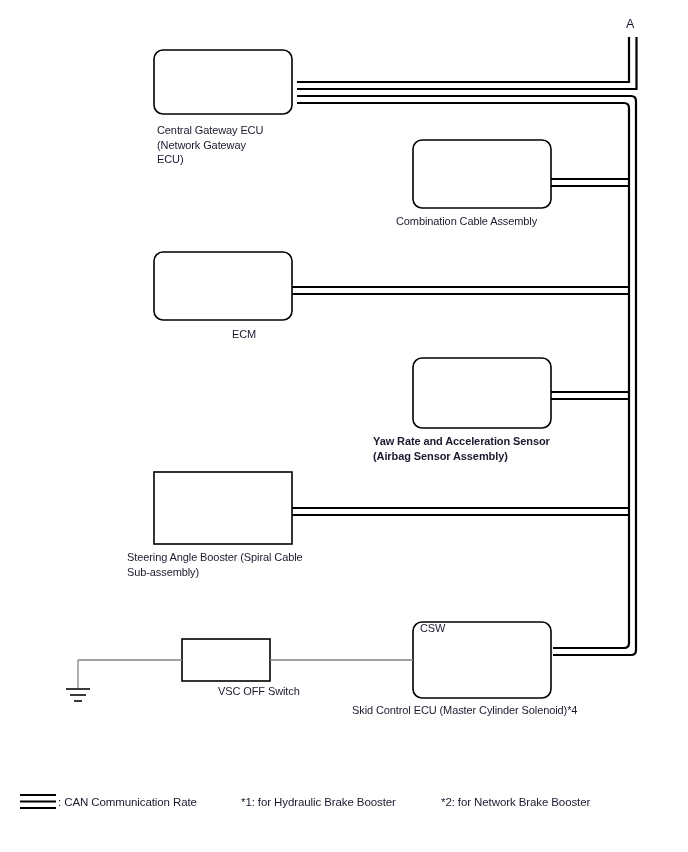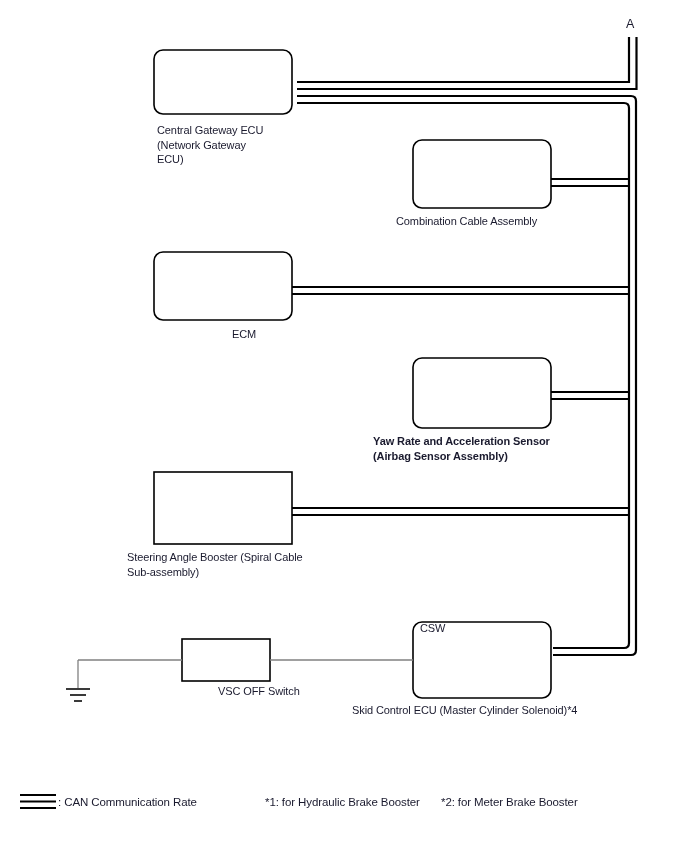--- a/index.html
+++ b/index.html
@@ -138,17 +138,17 @@
 
   <div class="lbl node-label" style="left:181px; top:684px;margin-left:37px;">VSC OFF Switch</div>
 
   <div class="lbl node-label" style="left:420px; top:621px;">CSW</div>
 
   <div class="lbl node-label" style="left:352px; top:703px;">Skid Control ECU (Master Cylinder Solenoid)*4</div>
 
 
   <div class="lbl legend-text" style="left:58px; top:795px;">: CAN Communication Rate</div>
 
-  <div class="lbl legend-text" style="left:241px; top:795px;margin-left:24px;">*1: for Hydraulic Brake Booster</div>
+  <div class="lbl legend-text" style="left:241px; top:795px;">*1: for Hydraulic Brake Booster</div>
 
-  <div class="lbl legend-text" style="left:441px; top:795px;">*2: for Meter Brake Booster</div>
+  <div class="lbl legend-text" style="left:441px; top:795px;">*2: for Network Brake Booster</div>
 
 </div>
 
 </body></html>

